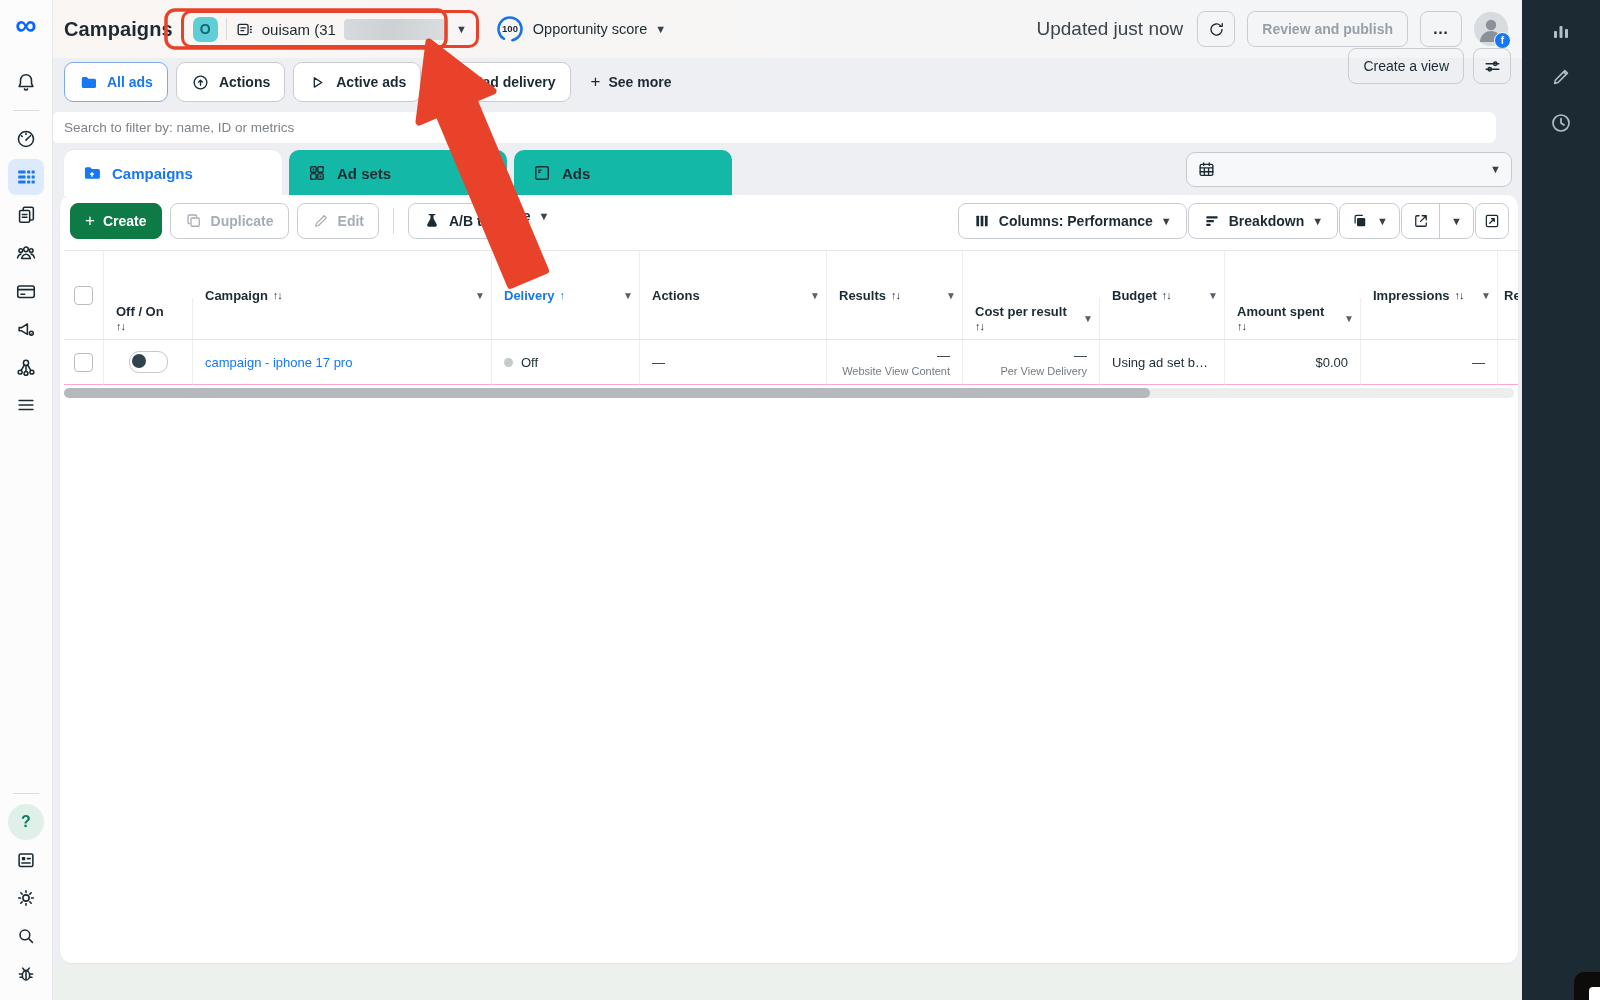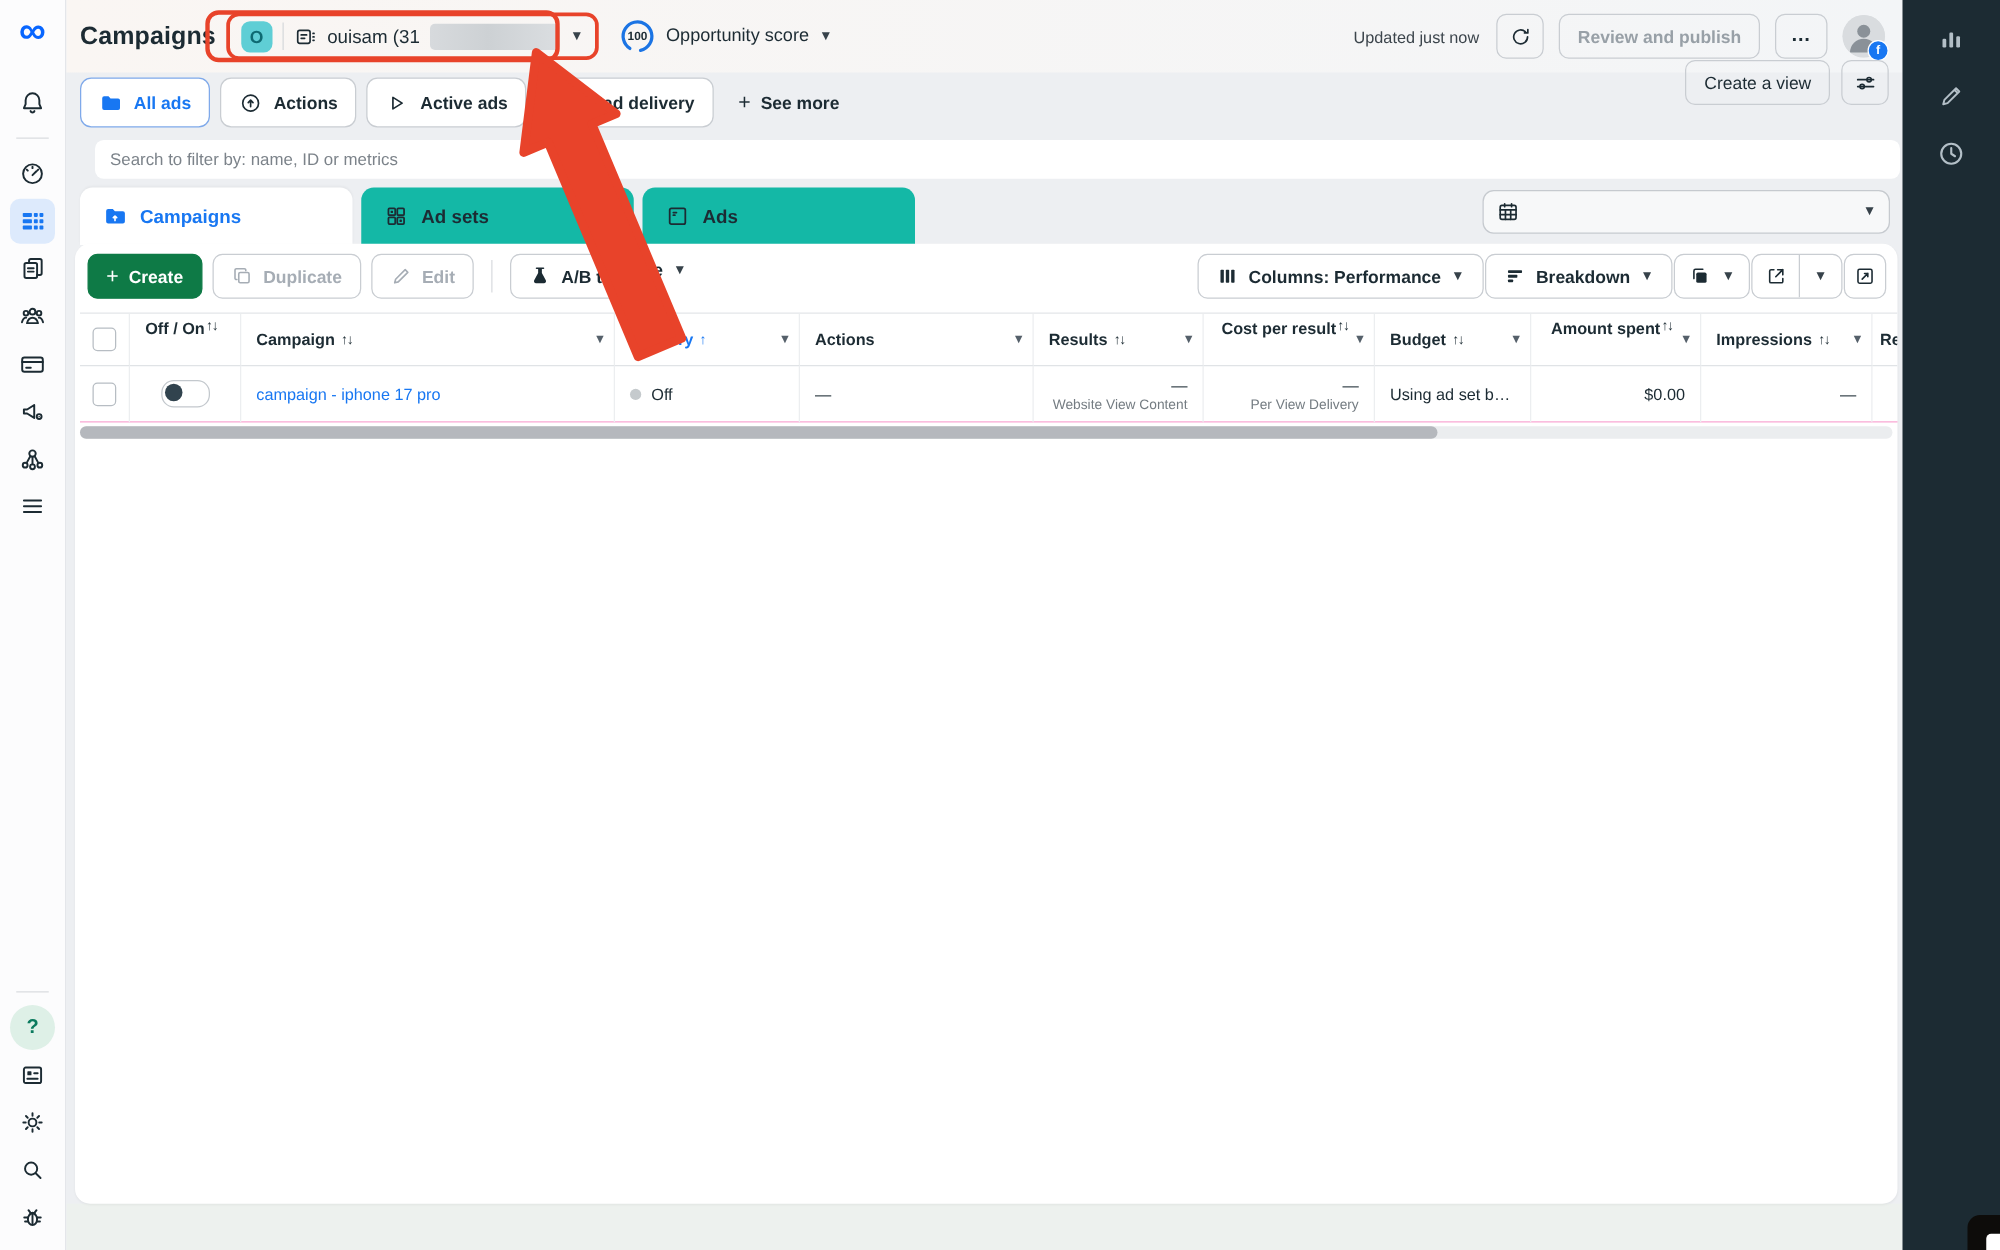--- a/index.html
+++ b/index.html
@@ -40,21 +40,21 @@
   .badge-o{width:25px;height:25px;border-radius:7px;background:#5fced5;color:#0e6a72;font-weight:700;
            font-size:14px;display:flex;align-items:center;justify-content:center;}
   .vdiv{width:1px;height:22px;background:#d6d9dc;}
   .acct-name{font-size:15px;white-space:nowrap;}
   .blur{width:104px;height:21px;border-radius:4px;
         background:linear-gradient(90deg,#d7dadd,#cdd1d4 45%,#dbdee1);}
   .caret{font-size:11px;color:#37424a;line-height:1;}
   .opp{margin-left:16px;display:flex;align-items:center;gap:8px;cursor:pointer;}
   .opp-label{font-size:14.5px;}
   .top-right{margin-left:auto;display:flex;align-items:center;gap:12px;padding-right:6px;}
-  .updated{font-size:13px;color:#3c454c;margin-right:2px;white-space:nowrap;}
+  .updated{font-size:19px;color:#3c454c;margin-right:2px;white-space:nowrap;}
   .btn{height:36px;box-sizing:border-box;border:1px solid #c9cdd2;border-radius:8px;background:transparent;
        display:inline-flex;align-items:center;justify-content:center;gap:8px;
        font-family:"Liberation Sans",sans-serif;font-size:14px;font-weight:700;color:#1c2b33;
        padding:0 14px;cursor:pointer;white-space:nowrap;}
   .btn.square{width:38px;padding:0;}
   .btn.muted{color:#98a0a7;}
   .dots{font-size:16px;font-weight:700;letter-spacing:1px;}
   .avatar{position:relative;width:34px;height:34px;border-radius:50%;background:#d9dcdf;overflow:visible;cursor:pointer;flex:none;}
   .avatar svg{border-radius:50%;}
   .fb-badge{position:absolute;right:-3px;bottom:-3px;width:15px;height:15px;border-radius:50%;background:#1877f2;
@@ -63,21 +63,21 @@
   
   .chips{position:absolute;top:62px;left:12px;display:flex;align-items:center;gap:8px;}
   .chip{height:40px;box-sizing:border-box;border:1px solid #c9cdd2;border-radius:9px;background:#fff;
         padding:0 14px;display:flex;align-items:center;gap:9px;font-size:14px;font-weight:700;cursor:pointer;}
   .chip.active{color:#1877f2;border-color:#7fa9ea;}
   .see-more{display:flex;align-items:center;gap:8px;font-size:14px;font-weight:700;margin-left:12px;cursor:pointer;}
   .plus{font-size:17px;font-weight:400;}
   .views{position:absolute;top:48px;right:11px;display:flex;gap:9px;align-items:center;}
 
   
-  .search{position:absolute;top:112px;left:24px;width:1444px;height:31px;background:#fff;border-radius:7px;
+  .search{position:absolute;top:112px;left:0;width:1444px;height:31px;background:#fff;border-radius:7px;
           display:flex;align-items:center;}
   .search input{flex:1;border:none;outline:none;background:transparent;padding:0 12px;font-size:13.5px;
                 font-family:"Liberation Sans",sans-serif;color:#1c2b33;}
   .search input::placeholder{color:#7c838a;}
 
   
   .tabs{position:absolute;top:150px;left:12px;display:flex;gap:7px;height:46px;}
   .tab{width:218px;box-sizing:border-box;border-radius:10px 10px 0 0;background:#14b8a6;display:flex;
        align-items:center;gap:10px;padding-left:18px;font-size:15px;font-weight:700;cursor:pointer;}
   .tab.active{background:#fff;color:#1877f2;box-shadow:0 -1px 2px rgba(0,0,0,.04);}
@@ -103,21 +103,21 @@
 
   
   .tbl{margin:9px 0 0 4px;border-top:1px solid #e3e6e9;}
   .trow{display:grid;grid-template-columns:40px 89px 299px 148px 187px 136px 137px 125px 136px 137px 20px;}
   .trow > div{border-right:1px solid #eceef0;border-bottom:1px solid #f9a8d4;box-sizing:border-box;overflow:hidden;}
   .trow > div:last-child{border-right:none;}
   .hrow > div{border-bottom:1px solid #e0e3e6;}
   .hc{min-height:42px;display:flex;align-items:center;padding:4px 18px 4px 12px;font-size:13px;font-weight:700;
       position:relative;cursor:pointer;}
   .hc.center{justify-content:center;padding:4px 0;}
-  .hc.stacked{flex-direction:row;align-items:flex-start;justify-content:center;line-height:1.2;gap:1px;}
+  .hc.stacked{flex-direction:column;align-items:flex-start;justify-content:center;line-height:1.2;gap:1px;margin-top:47px;}
   .sort{font-size:11px;margin-left:5px;letter-spacing:-1px;}
   .hc.stacked .sort{margin-left:0;}
   .hcaret{position:absolute;right:6px;top:50%;transform:translateY(-50%);font-size:10px;color:#55606a;}
   .hc.bluecol{color:#1877f2;}
   .cb{width:17px;height:17px;border:1.5px solid #b7bdc3;border-radius:4px;background:#fff;cursor:pointer;flex:none;}
   .dc{min-height:45px;display:flex;align-items:center;padding:0 12px;font-size:13px;}
   .dc.center{justify-content:center;padding:0;}
   .dc.rightcol{flex-direction:column;align-items:flex-end;justify-content:center;gap:2px;padding:4px 12px;}
   .dc .main-val{font-size:13px;}
   .sub-val{font-size:11px;color:#747c82;white-space:nowrap;}

